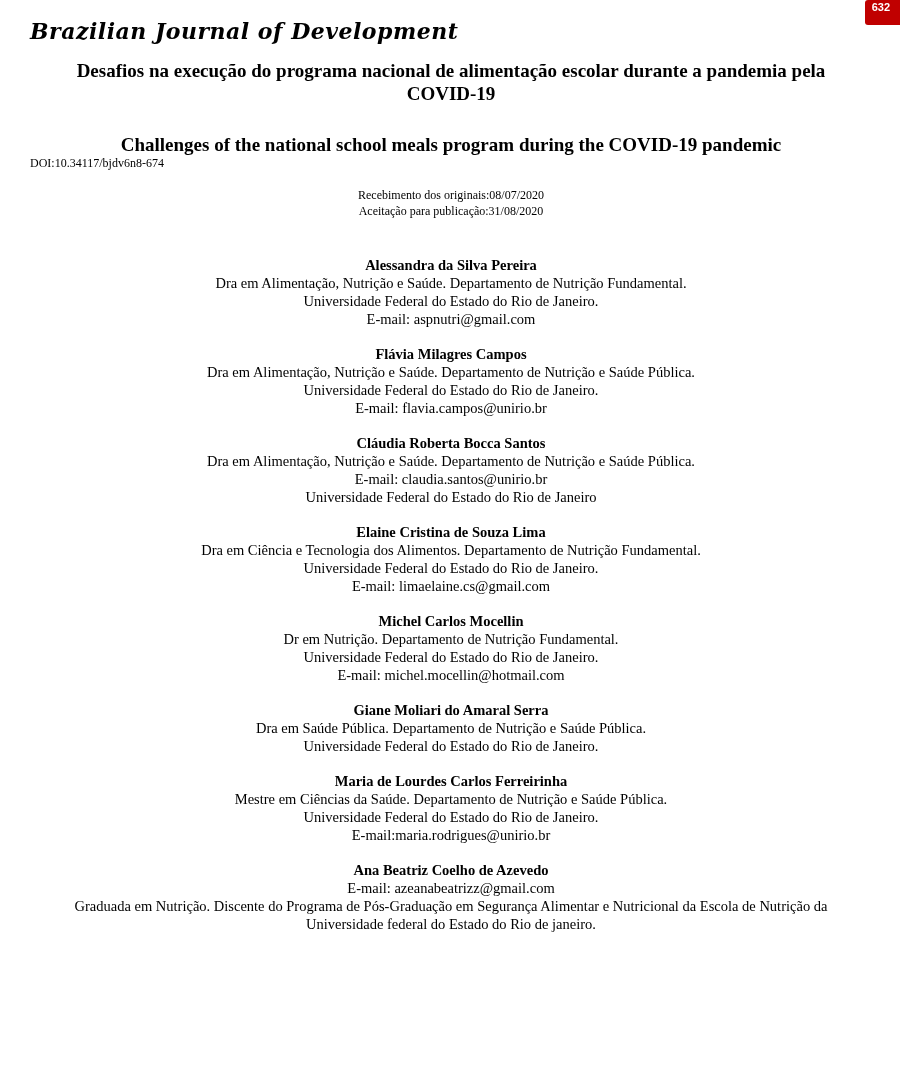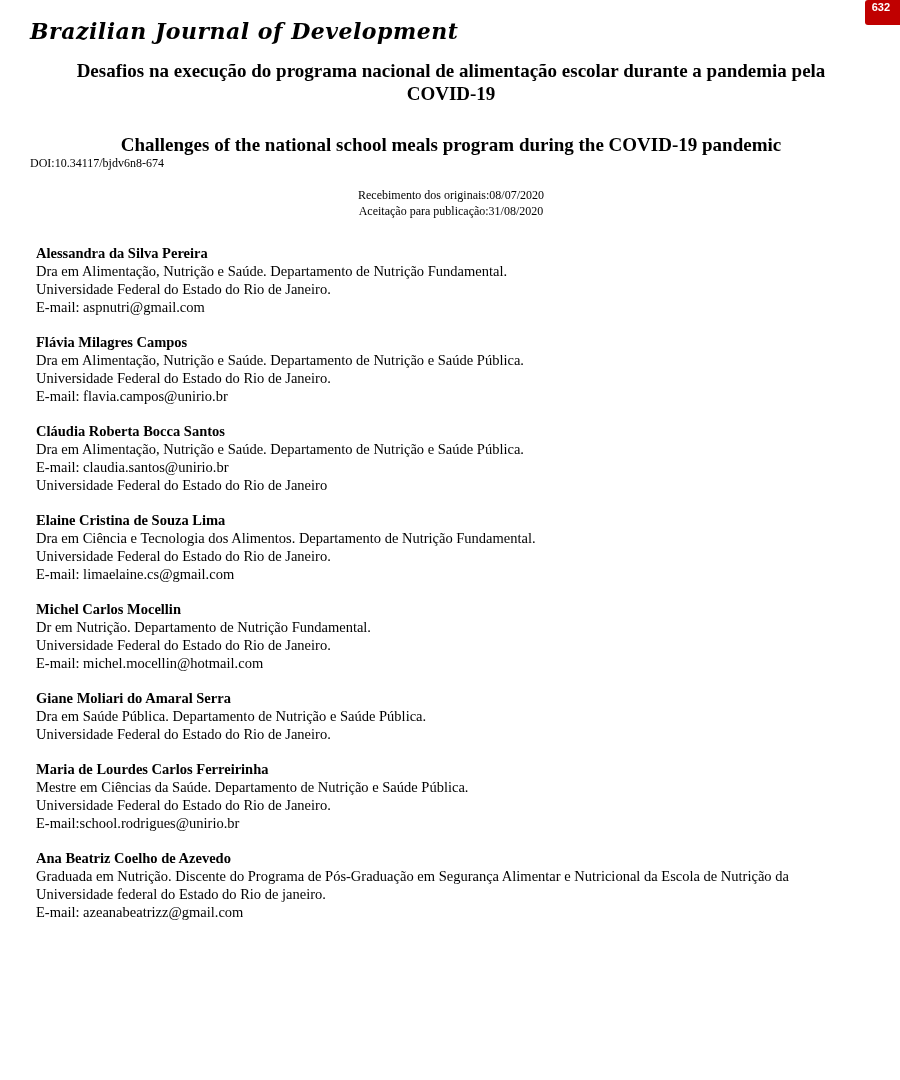--- a/index.html
+++ b/index.html
@@ -59,21 +59,22 @@
   .doi-line {
     font-size: 12px;
   }
   .dates {
     margin-top: 17px;
     font-size: 12px;
     line-height: 1.3;
   }
   .dates span { display: block; text-align: center; }
   .authors {
-    margin-top: 24px;
+    margin-top: 36px;
+    text-align: center;
     font-size: 14.5px;
     line-height: 18px;
   }
   .author-block {
     margin: 0 auto 17px auto;
     max-width: 830px;
   }
   .author-name {
     font-weight: bold;
   }
@@ -146,25 +147,25 @@
         </div>
         <div class="author-block">
           <div class="author-name">Giane Moliari do Amaral Serra</div>
           <div class="author-line">Dra em Saúde Pública. Departamento de Nutrição e Saúde Pública.</div>
           <div class="author-line">Universidade Federal do Estado do Rio de Janeiro.</div>
         </div>
         <div class="author-block">
           <div class="author-name">Maria de Lourdes Carlos Ferreirinha</div>
           <div class="author-line">Mestre em Ciências da Saúde. Departamento de Nutrição e Saúde Pública.</div>
           <div class="author-line">Universidade Federal do Estado do Rio de Janeiro.</div>
-          <div class="author-line">E-mail:school.rodrigues@unirio.br</div>
+          <div class="author-line">E-mail:maria.rodrigues@unirio.br</div>
         </div>
         <div class="author-block">
           <div class="author-name">Ana Beatriz Coelho de Azevedo</div>
+          <div class="author-line">E-mail: azeanabeatrizz@gmail.com</div>
           <div class="author-line">Graduada em Nutrição. Discente do Programa de Pós-Graduação em Segurança Alimentar e Nutricional da Escola de Nutrição da Universidade federal do Estado do Rio de janeiro.</div>
-          <div class="author-line">E-mail: azeanabeatrizz@gmail.com</div>
         </div>
       </div>
 
   </div>
 
 
 </div>
 
 </body></html>

